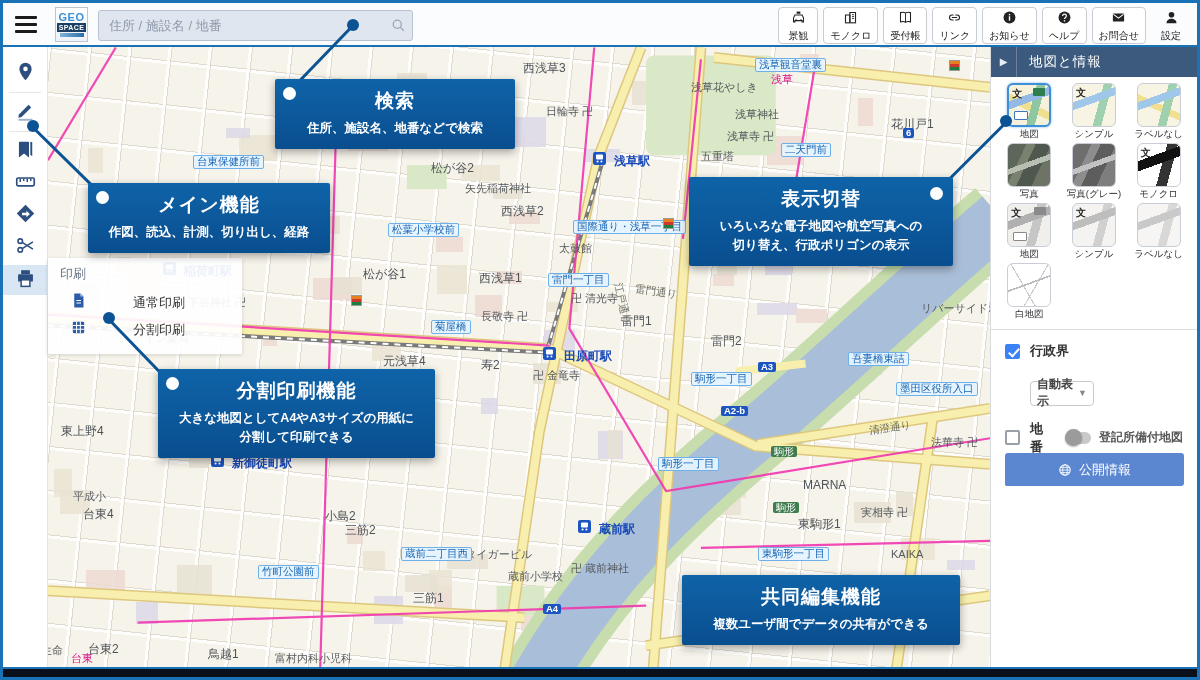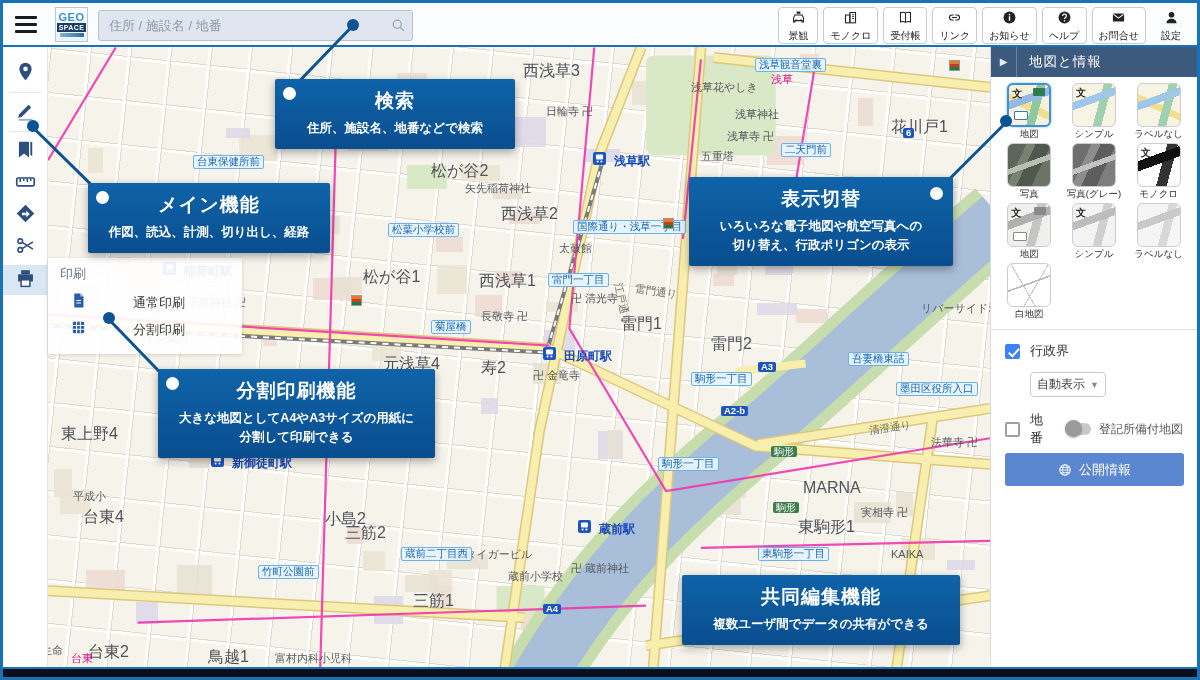--- a/index.html
+++ b/index.html
@@ -36,21 +36,21 @@
     background-color:#f6f3ea;
     background-image:
       repeating-linear-gradient(96deg, rgba(255,255,255,.85) 0 3px, rgba(205,198,182,.55) 3px 4px, transparent 4px 40px),
       repeating-linear-gradient(6deg, rgba(255,255,255,.85) 0 3px, rgba(205,198,182,.55) 3px 4px, transparent 4px 44px);
   }
   #buildings { position:absolute; inset:0; }
   .bld { position:absolute; opacity:.85; }
   #map-svg { position:absolute; inset:0; pointer-events:none; }
   #map-labels { position:absolute; inset:0; pointer-events:none; }
   .ml { position:absolute; white-space:nowrap; line-height:1.1; }
-  .ml-area { font-size:16px; color:#4e5358; }
+  .ml-area { font-size:12px; color:#4e5358; }
   .ml-poi  { font-size:11px; color:#55595e; }
   .ml-pink { font-size:11px; color:#d81889; }
   .ml-road { font-size:10.5px; color:#6b6e60; }
   .ml-bus  { font-size:10.5px; color:#1a66b5; background:rgba(228,243,255,.95); border:1.5px solid #6fb0e8; border-radius:2px; padding:0 3px; }
   .ml-green{ font-size:10px; color:#fff; background:#3f7d4e; border-radius:2px; padding:0 3px; }
   .ml-badge{ font-size:9.5px; font-weight:bold; color:#fff; background:#1d55c0; border-radius:2px; padding:0 3px; }
   .ml-station { font-size:12px; font-weight:bold; color:#1849b8; display:flex; align-items:flex-end; gap:8px; }
   .ml-store { width:11px; height:11px; border:1px solid #9a9a9a; background:linear-gradient(180deg,#e87f1e 33%,#d0372c 33% 66%,#1e7e3e 66%); }
 
   
@@ -69,27 +69,27 @@
   .bm-cell { display:flex; flex-direction:column; align-items:center; cursor:pointer; }
   .bm-thumb { position:relative; width:44px; height:44px; border:1px solid #c9ced6; border-radius:6px; overflow:hidden; }
   .bm-cell.selected .bm-thumb { border:2px solid #3f8fd8; box-shadow:0 0 3px rgba(63,143,216,.6); }
   .bm-label { font-size:9.5px; color:#333; margin-top:1px; white-space:nowrap; }
   .t-bun { position:absolute; left:3px; top:2px; font-size:10px; font-weight:bold; color:#222; }
   .t-chip { position:absolute; right:4px; top:3px; width:12px; height:8px; background:#2e7d4f; border-radius:1px; }
   .t-chip.gray { background:#8a8a8a; }
   .t-shield { position:absolute; left:5px; bottom:5px; width:14px; height:9px; background:#fff; border:1.5px solid #3f74c4; border-radius:1px; }
   .t-shield.gray { border-color:#8a8a8a; }
   .rp-divider { border-top:1px solid #ddd; margin:6px 0 0; }
-  #layers { padding:12px 14px 0; }
+  #layers { padding:12px 14px 0;font-weight:bold; }
   .layer-row { display:flex; align-items:center; margin-bottom:14px; }
   .cb { width:15px; height:15px; border:2px solid #9aa0a8; border-radius:2px; background:#fff; position:relative; cursor:pointer; flex:none; }
   .cb.checked { background:#3b82f6; border-color:#3b82f6; }
   .cb.checked::after { content:''; position:absolute; left:4px; top:0px; width:4px; height:9px; border:solid #fff; border-width:0 2px 2px 0; transform:rotate(42deg); }
   .layer-label { font-size:13px; color:#333; margin-left:10px; }
-  .dropdown { display:inline-flex; align-items:center; justify-content:space-between; width:76px; height:25px; margin:-6px 0 14px 25px; border:1px solid #c7cbd1; border-radius:4px; padding:0 6px; cursor:pointer; background:#fff; }
+  .dropdown { display:inline-flex; align-items:center; justify-content:space-between; width:64px; height:25px; margin:-6px 0 14px 25px; border:1px solid #c7cbd1; border-radius:4px; padding:0 6px; cursor:pointer; background:#fff; }
   .dropdown .dd-value { font-size:12px; color:#444; }
   .dropdown .caret { font-size:9px; color:#888; }
   .toggle { position:relative; width:26px; height:12px; background:#c9c9c9; border-radius:6px; margin-left:16px; cursor:pointer; flex:none; }
   .toggle .knob { position:absolute; left:0px; top:-3px; width:17px; height:17px; border-radius:50%; background:#9b9b9b; box-shadow:0 1px 2px rgba(0,0,0,.3); }
   .toggle-label { font-size:12px; color:#555; margin-left:8px; white-space:nowrap; }
   #public-info { position:absolute; left:14px; top:406px; width:179px; height:33px; background:#5b86d0; border:none; border-radius:3px; color:#fff; font-size:13px; font-family:inherit; display:flex; align-items:center; justify-content:center; gap:7px; cursor:pointer; }
 
   
   .callout { position:absolute; z-index:40; color:#fff; text-align:center; padding:9px 14px 11px; background:linear-gradient(180deg,#0f63a8 0%,#094e8f 100%); box-shadow:0 3px 8px rgba(0,0,0,.35); border-radius:2px; }
   .co-title { font-size:19px; font-weight:bold; letter-spacing:1px; }

